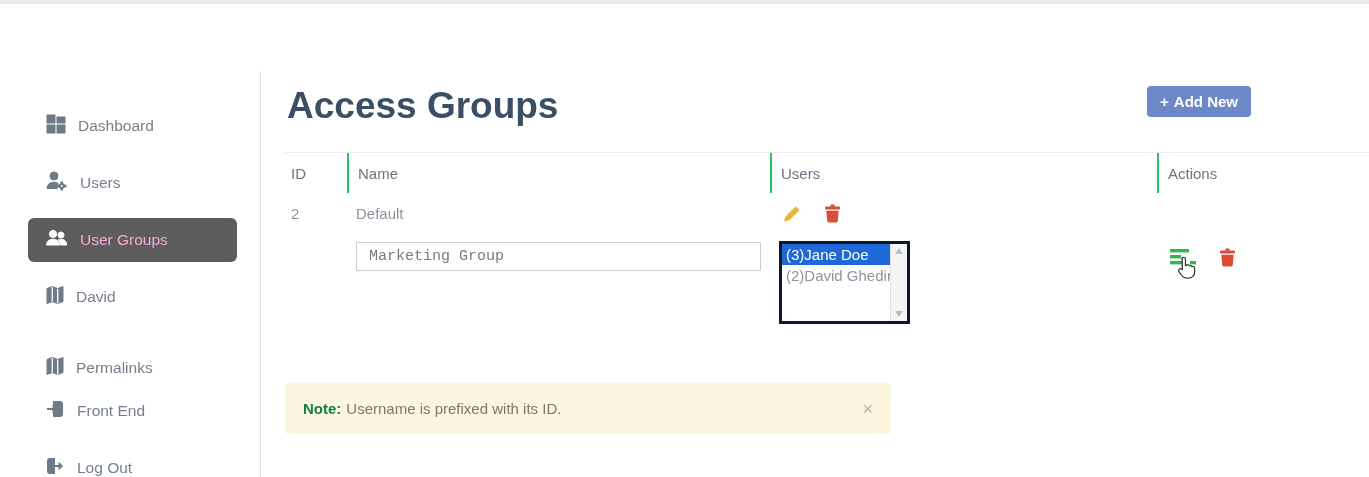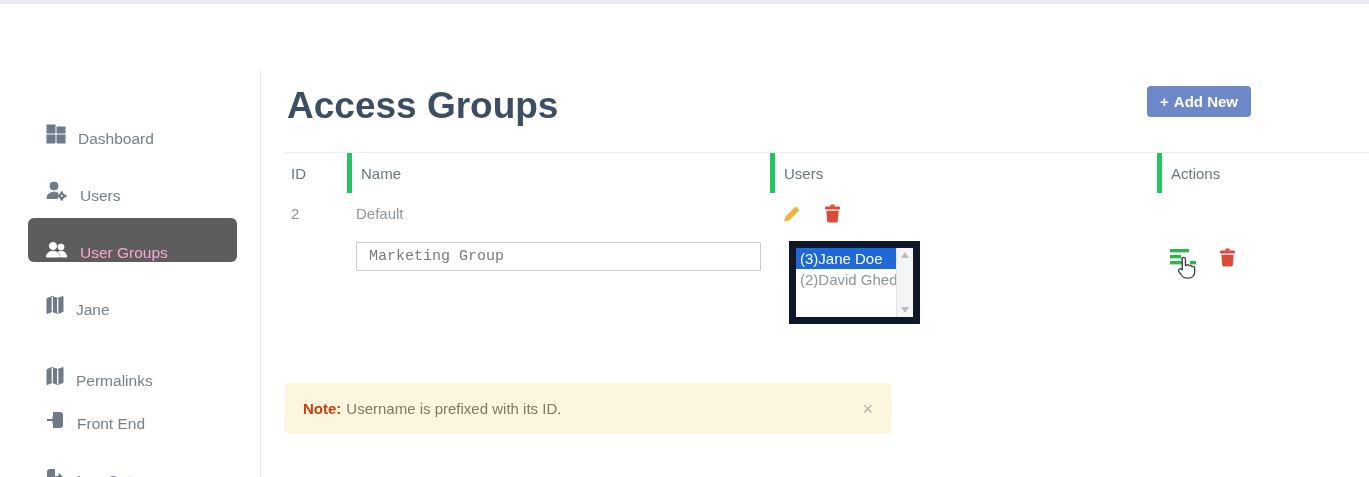--- a/index.html
+++ b/index.html
@@ -9,67 +9,67 @@
   
   .top-strip{position:absolute;top:0;left:0;right:0;height:4px;background:#eaeaf2;}
 
   
   .header{position:absolute;top:4px;left:0;right:0;height:67px;background:#50667f;}
   .logo{position:absolute;left:40px;top:13px;font-size:31px;color:#fff;letter-spacing:.5px;}
   .logo .g{font-family:"DejaVu Serif",serif;font-style:italic;font-weight:700;}
 
   
   .sidebar{position:absolute;top:71px;left:0;width:260px;bottom:0;background:#fff;border-right:1px solid #e4e4e4;}
-  .nav-item{position:absolute;left:28px;width:209px;height:44px;border-radius:6px;display:flex;align-items:flex-end;
+  .nav-item{position:absolute;left:28px;width:209px;height:44px;border-radius:6px;display:flex;align-items:center;
             gap:12px;padding-left:18px;box-sizing:border-box;color:#75808c;font-size:15.5px;cursor:pointer;}
   .nav-item svg{flex:0 0 auto;}
   .nav-item .ic{fill:#6e7a87;stroke:#6e7a87;}
   .nav-item.active{background:#5d5d5d;color:#f9a8d4;}
   .nav-item.active .ic{fill:#fff;stroke:#fff;}
 
   
   .main{position:absolute;left:261px;top:71px;right:0;bottom:0;background:#fff;}
   .page-title{position:absolute;left:26px;top:14px;font-size:37px;font-weight:700;color:#3c4e63;}
   .add-new{position:absolute;right:118px;top:15px;height:31px;display:flex;align-items:center;gap:5px;
            background:#6d88c8;color:#fff;border:none;border-radius:4px;font-size:15px;font-weight:700;
            padding:0 13px;cursor:pointer;font-family:inherit;}
 
   
   .table{position:absolute;left:24px;right:0;top:81px;}
   .thead,.trow{display:grid;grid-template-columns:62px 423px 387px 1fr;}
   .thead{border-top:1px solid #ececec;height:40px;align-items:center;color:#6a7580;font-size:15px;}
-  .thead .th{padding-left:9px;border-left:5px solid #22c55e;height:40px;display:flex;align-items:center;}
+  .thead .th{padding-left:9px;border-left:2px solid #22c55e;height:40px;display:flex;align-items:center;}
   .thead .th:first-child{border-left:none;padding-left:6px;}
   .row1{height:40px;align-items:center;color:#8b949c;font-size:15px;}
   .cell{padding-left:9px;}
   .cell.first{padding-left:6px;}
   .users-cell{color:#9aa1a8;}
   .actions-cell{display:flex;gap:23px;padding-left:12px;align-items:center;}
 
   .edit-row{height:95px;align-items:start;}
   .name-input{margin:9px 0 0 9px;width:405px;height:29px;border:1px solid #ccc;border-radius:1px;
               font-size:15px;color:#7a7a7a;padding:0 12px;box-sizing:border-box;font-family:Liberation Mono, monospace;}
-  .user-select{position:relative;margin:8px 0 0 19px;width:131px;height:83px;border:7px solid #0f172a;
+  .user-select{position:relative;margin:8px 0 0 9px;width:131px;height:83px;border:3px solid #0f172a;
                background:#fff;box-sizing:border-box;overflow:hidden;}
   .option{height:21px;line-height:21px;padding-left:4px;margin-right:17px;color:#8d959d;font-size:15px;white-space:nowrap;cursor:pointer;}
   .option.selected{background:#1e68d7;color:#fff;}
   .scrollbar{position:absolute;top:0;right:0;bottom:0;width:17px;background:#f5f5f5;border-left:1px solid #e3e3e3;
              display:flex;flex-direction:column;justify-content:space-between;align-items:center;padding:4px 0;
              box-sizing:border-box;cursor:pointer;}
   .tri-up{width:0;height:0;border-left:4px solid transparent;border-right:4px solid transparent;border-bottom:6px solid #b9bdc1;}
   .tri-down{width:0;height:0;border-left:4px solid transparent;border-right:4px solid transparent;border-top:6px solid #b9bdc1;}
 
   .edit-actions{display:flex;gap:20px;padding-left:12px;align-items:flex-start;margin-top:15px;}
   .save-wrap{position:relative;width:30px;height:30px;}
   .cursor-overlay{position:absolute;left:5px;top:7px;}
 
   
   .note{position:absolute;left:24px;top:312px;width:606px;height:51px;background:#fdf6df;border-radius:4px;
         display:flex;align-items:center;padding:0 18px;box-sizing:border-box;color:#7e7865;font-size:15px;}
-  .note b{color:#c2410c;margin-right:5px;}
+  .note b{color:#15803d;margin-right:5px;}
   .note-close{margin-left:auto;color:#b3b1a5;font-size:18px;cursor:pointer;line-height:1;}
 
   .icon-btn{cursor:pointer;display:inline-flex;}
 </style>
 </head>
 <body>
 
 <div class="frame">
 
   <div class="top-strip"></div>
@@ -123,21 +123,21 @@
       <span>User Groups</span>
     </div>
 
     <div class="nav-item" style="top:204px">
       <span>
         <svg width="18" height="20" viewBox="0 0 18 20">
             <path class="ic" stroke="none" d="M6.3 1.5L1 3.5v15l5.3-2 5.4 2 5.3-2v-15l-5.3 2-5.4-2z"></path>
           <path d="M6.3 2v14.5M11.7 3.8v14.5" stroke="#fff" stroke-width="1.3" fill="none"></path>
           </svg>
       </span>
-      <span>Jane</span>
+      <span>David</span>
     </div>
 
     <div class="nav-item" style="top:275px">
       <span>
         <svg width="18" height="20" viewBox="0 0 18 20">
             <path class="ic" stroke="none" d="M6.3 1.5L1 3.5v15l5.3-2 5.4 2 5.3-2v-15l-5.3 2-5.4-2z"></path>
           <path d="M6.3 2v14.5M11.7 3.8v14.5" stroke="#fff" stroke-width="1.3" fill="none"></path>
           </svg>
       </span>
       <span>Permalinks</span>

